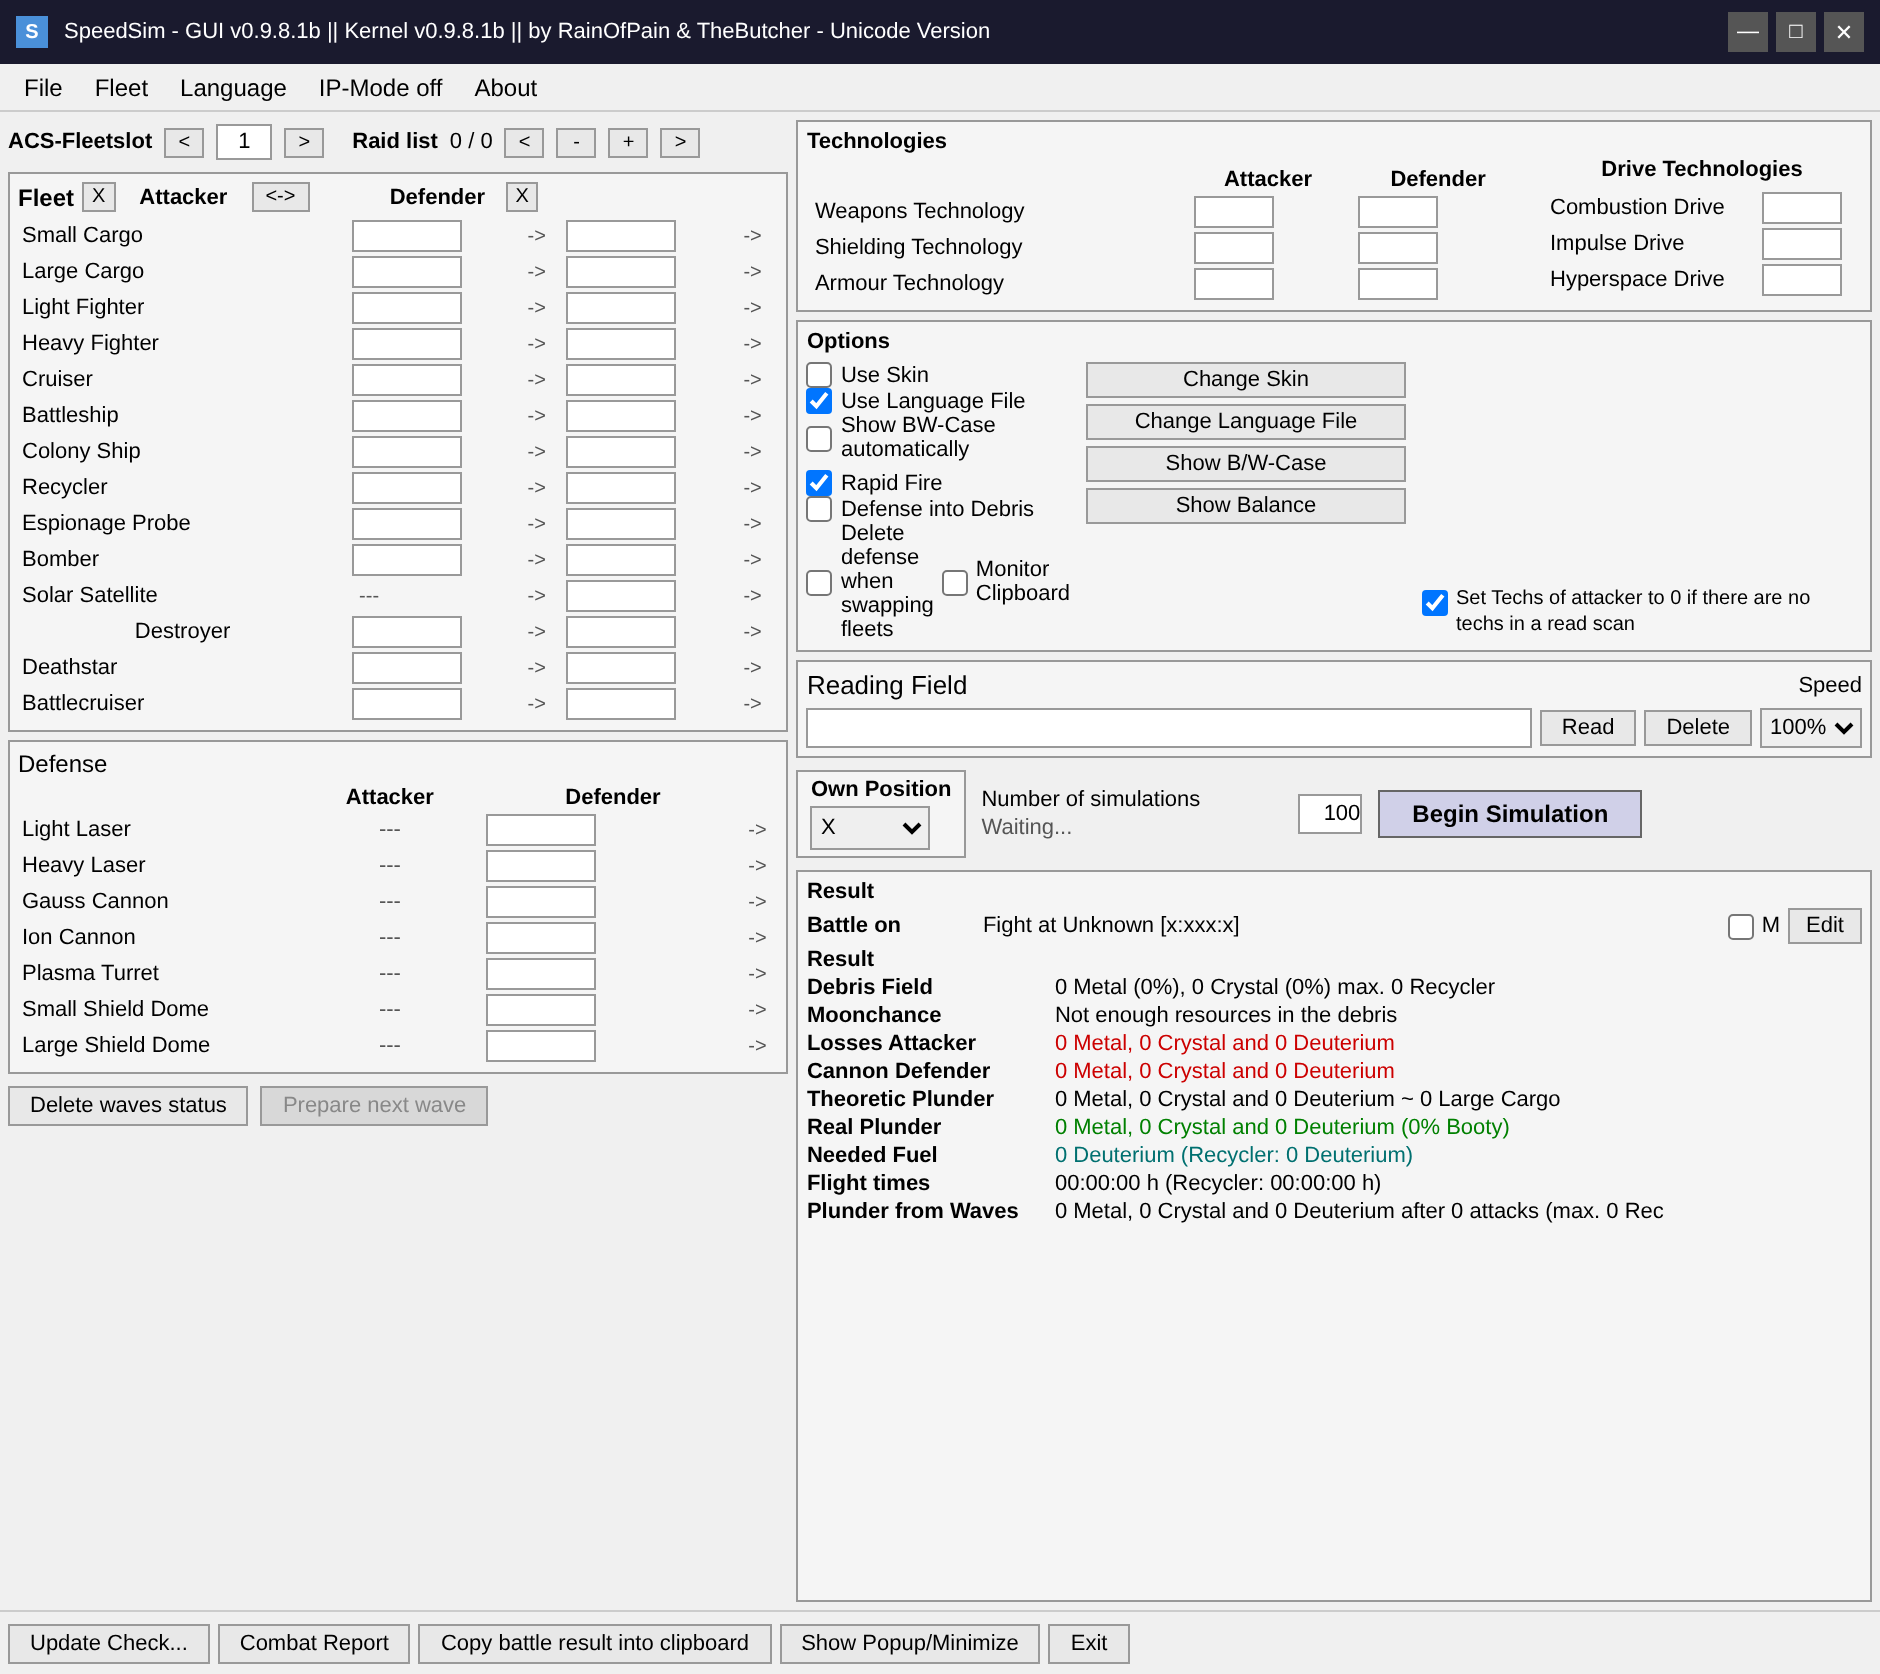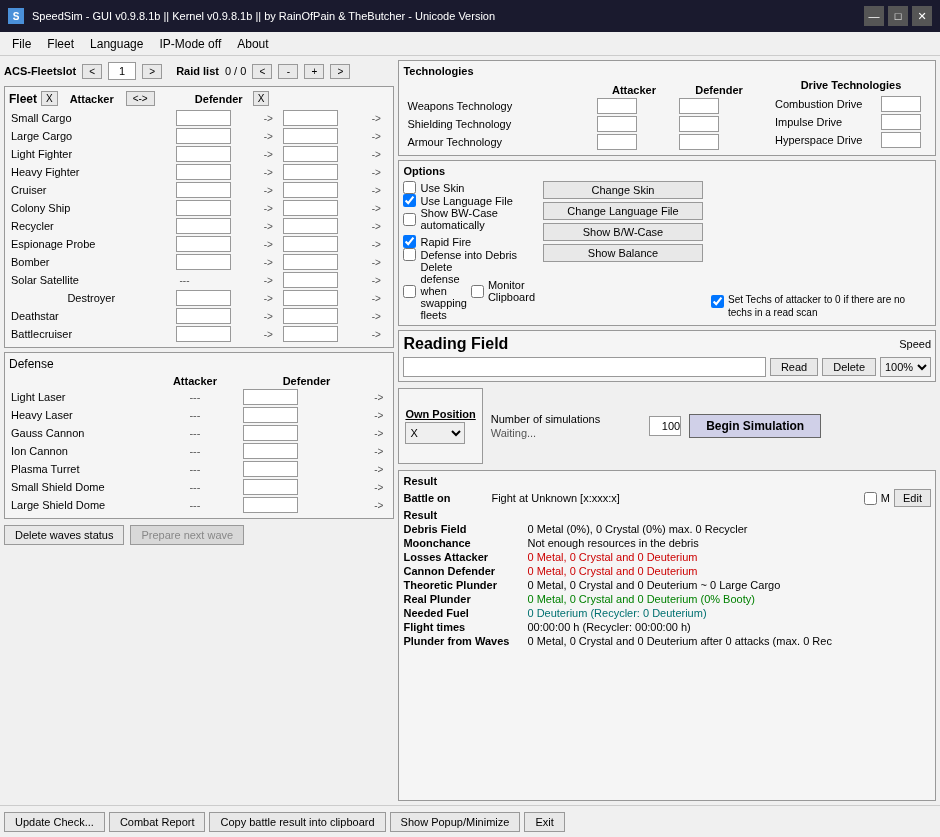--- a/index.html
+++ b/index.html
@@ -377,20 +377,31 @@
       <input type="text" class="fleet-input" value="" style="">
     </td>
     <td style="font-size:10px;color:#555;padding:0 2px;">-&gt;</td>
     <td>
       <input type="text" class="fleet-input" value="" style="">
     </td>
     <td style="font-size:10px;color:#555;padding:0 2px;">-&gt;</td>
   </tr>
             <tr>
     <td style="min-width:110px;white-space:nowrap;">Cruiser</td>
+    <td>
+      <input type="text" class="fleet-input" value="" style="">
+    </td>
+    <td style="font-size:10px;color:#555;padding:0 2px;">-&gt;</td>
+    <td>
+      <input type="text" class="fleet-input" value="" style="">
+    </td>
+    <td style="font-size:10px;color:#555;padding:0 2px;">-&gt;</td>
+  </tr>
+            <tr>
+    <td style="min-width:110px;white-space:nowrap;">Battleship</td>
     <td>
       <input type="text" class="fleet-input" value="" style="">
     </td>
     <td style="font-size:10px;color:#555;padding:0 2px;">-&gt;</td>
     <td>
       <input type="text" class="fleet-input" value="" style="">
     </td>
     <td style="font-size:10px;color:#555;padding:0 2px;">-&gt;</td>
   </tr>
             <tr>
@@ -676,39 +687,39 @@
           <div style="display:flex;align-items:flex-start;gap:4px;">
             <input type="checkbox" checked="" id="setTechs" style="margin-top: 2px;">
             <label for="setTechs" style="font-size:10px;line-height:1.3;">Set Techs of attacker to 0 if there are no techs in a read scan</label>
           </div>
         </div>
       </div>
     </div>
 
     <div class="reading-section">
       <div style="display:flex;align-items:center;justify-content:space-between;margin-bottom:4px;">
-        <span style="font-weight:bold;font-size:16px;">Reading Field</span>
+        <span style="font-weight:normal;font-size:13px;">Reading Field</span>
         <span style="font-size:11px;">Speed</span>
       </div>
       <div style="display:flex;align-items:center;gap:4px;">
         <input type="text" class="reading-input" style="">
         <button class="action-btn">Read</button>
         <button class="action-btn">Delete</button>
         <select class="speed-select">
           <option>100%</option>
           <option>50%</option>
           <option>75%</option>
           <option>125%</option>
           <option>150%</option>
         </select>
       </div>
     </div>
 
     <div style="display:flex;align-items:center;gap:8px;padding:2px 0;">
-      <div style="border:1px solid #999;padding:19px 6px;background:#f5f5f5;text-decoration:underline;">
+      <div style="border:1px solid #999;padding:3px 6px;background:#f5f5f5;">
         <div style="font-weight:bold;font-size:11px;margin-bottom:2px;">Own Position</div>
         <select class="position-select">
           <option>X</option>
           <option>1</option>
           <option>2</option>
           <option>3</option>
         </select>
       </div>
       <div style="display:flex;flex-direction:column;gap:2px;">
         <span style="font-size:11px;">Number of simulations</span>

